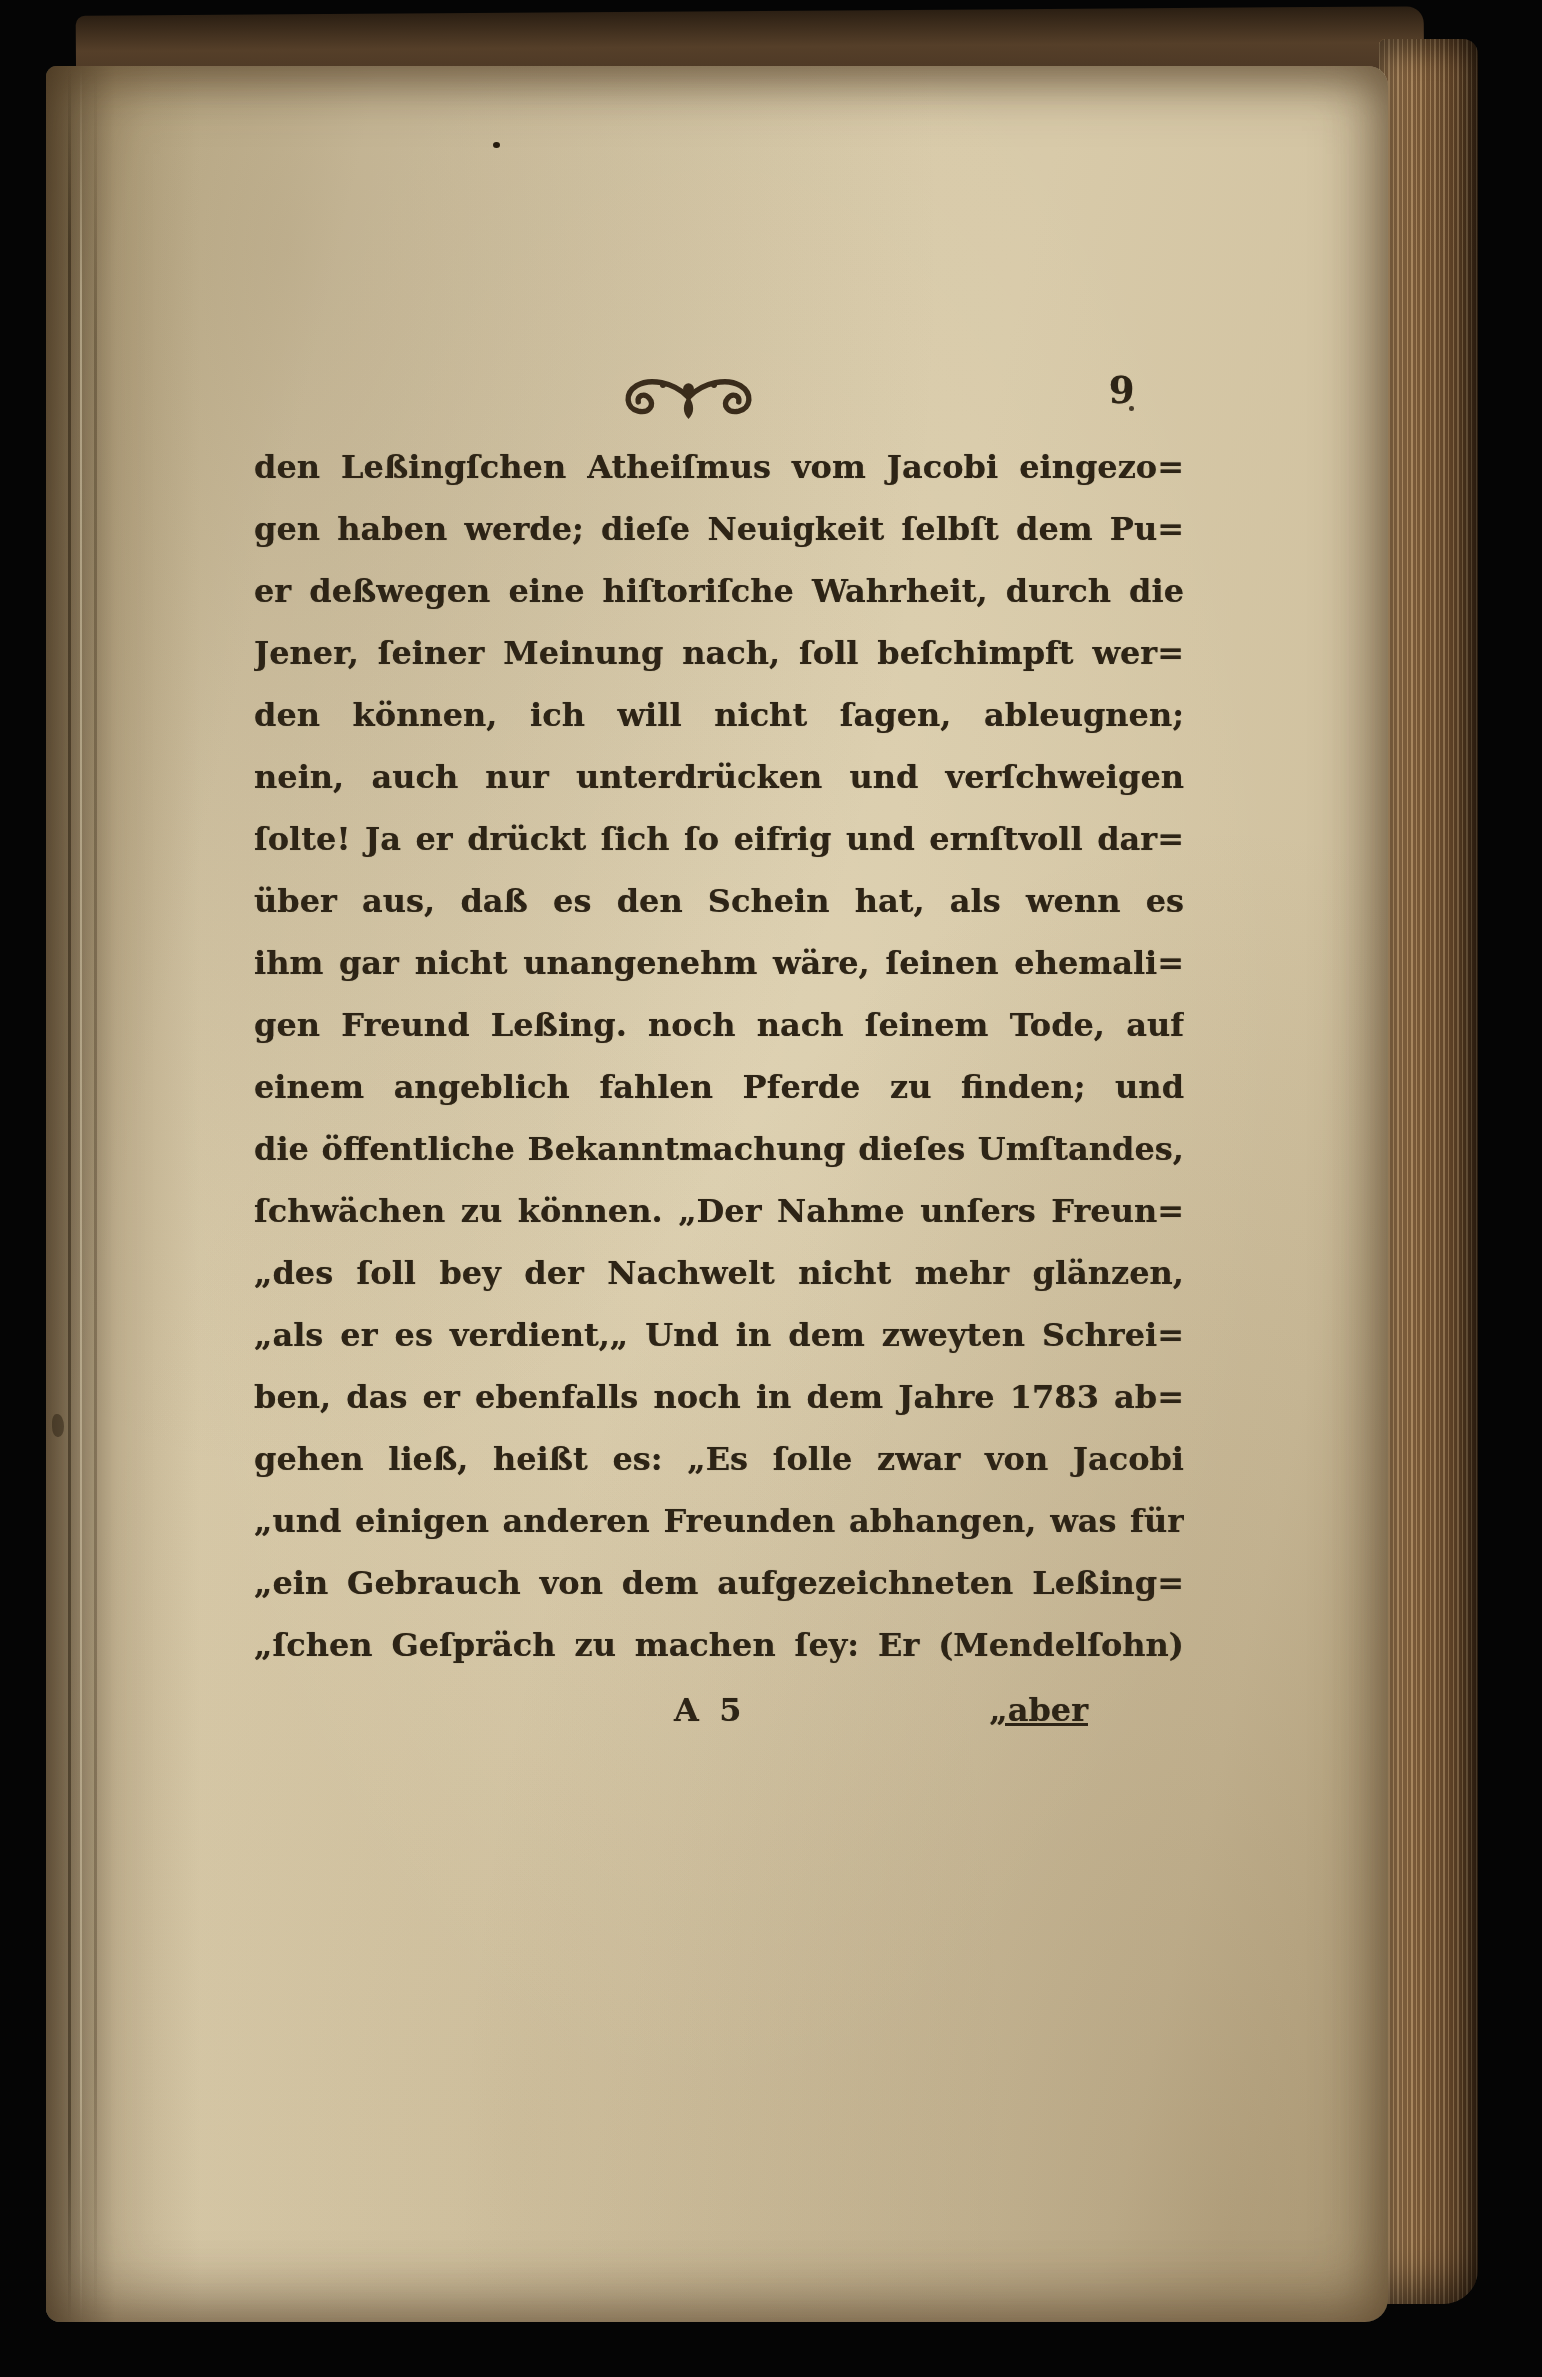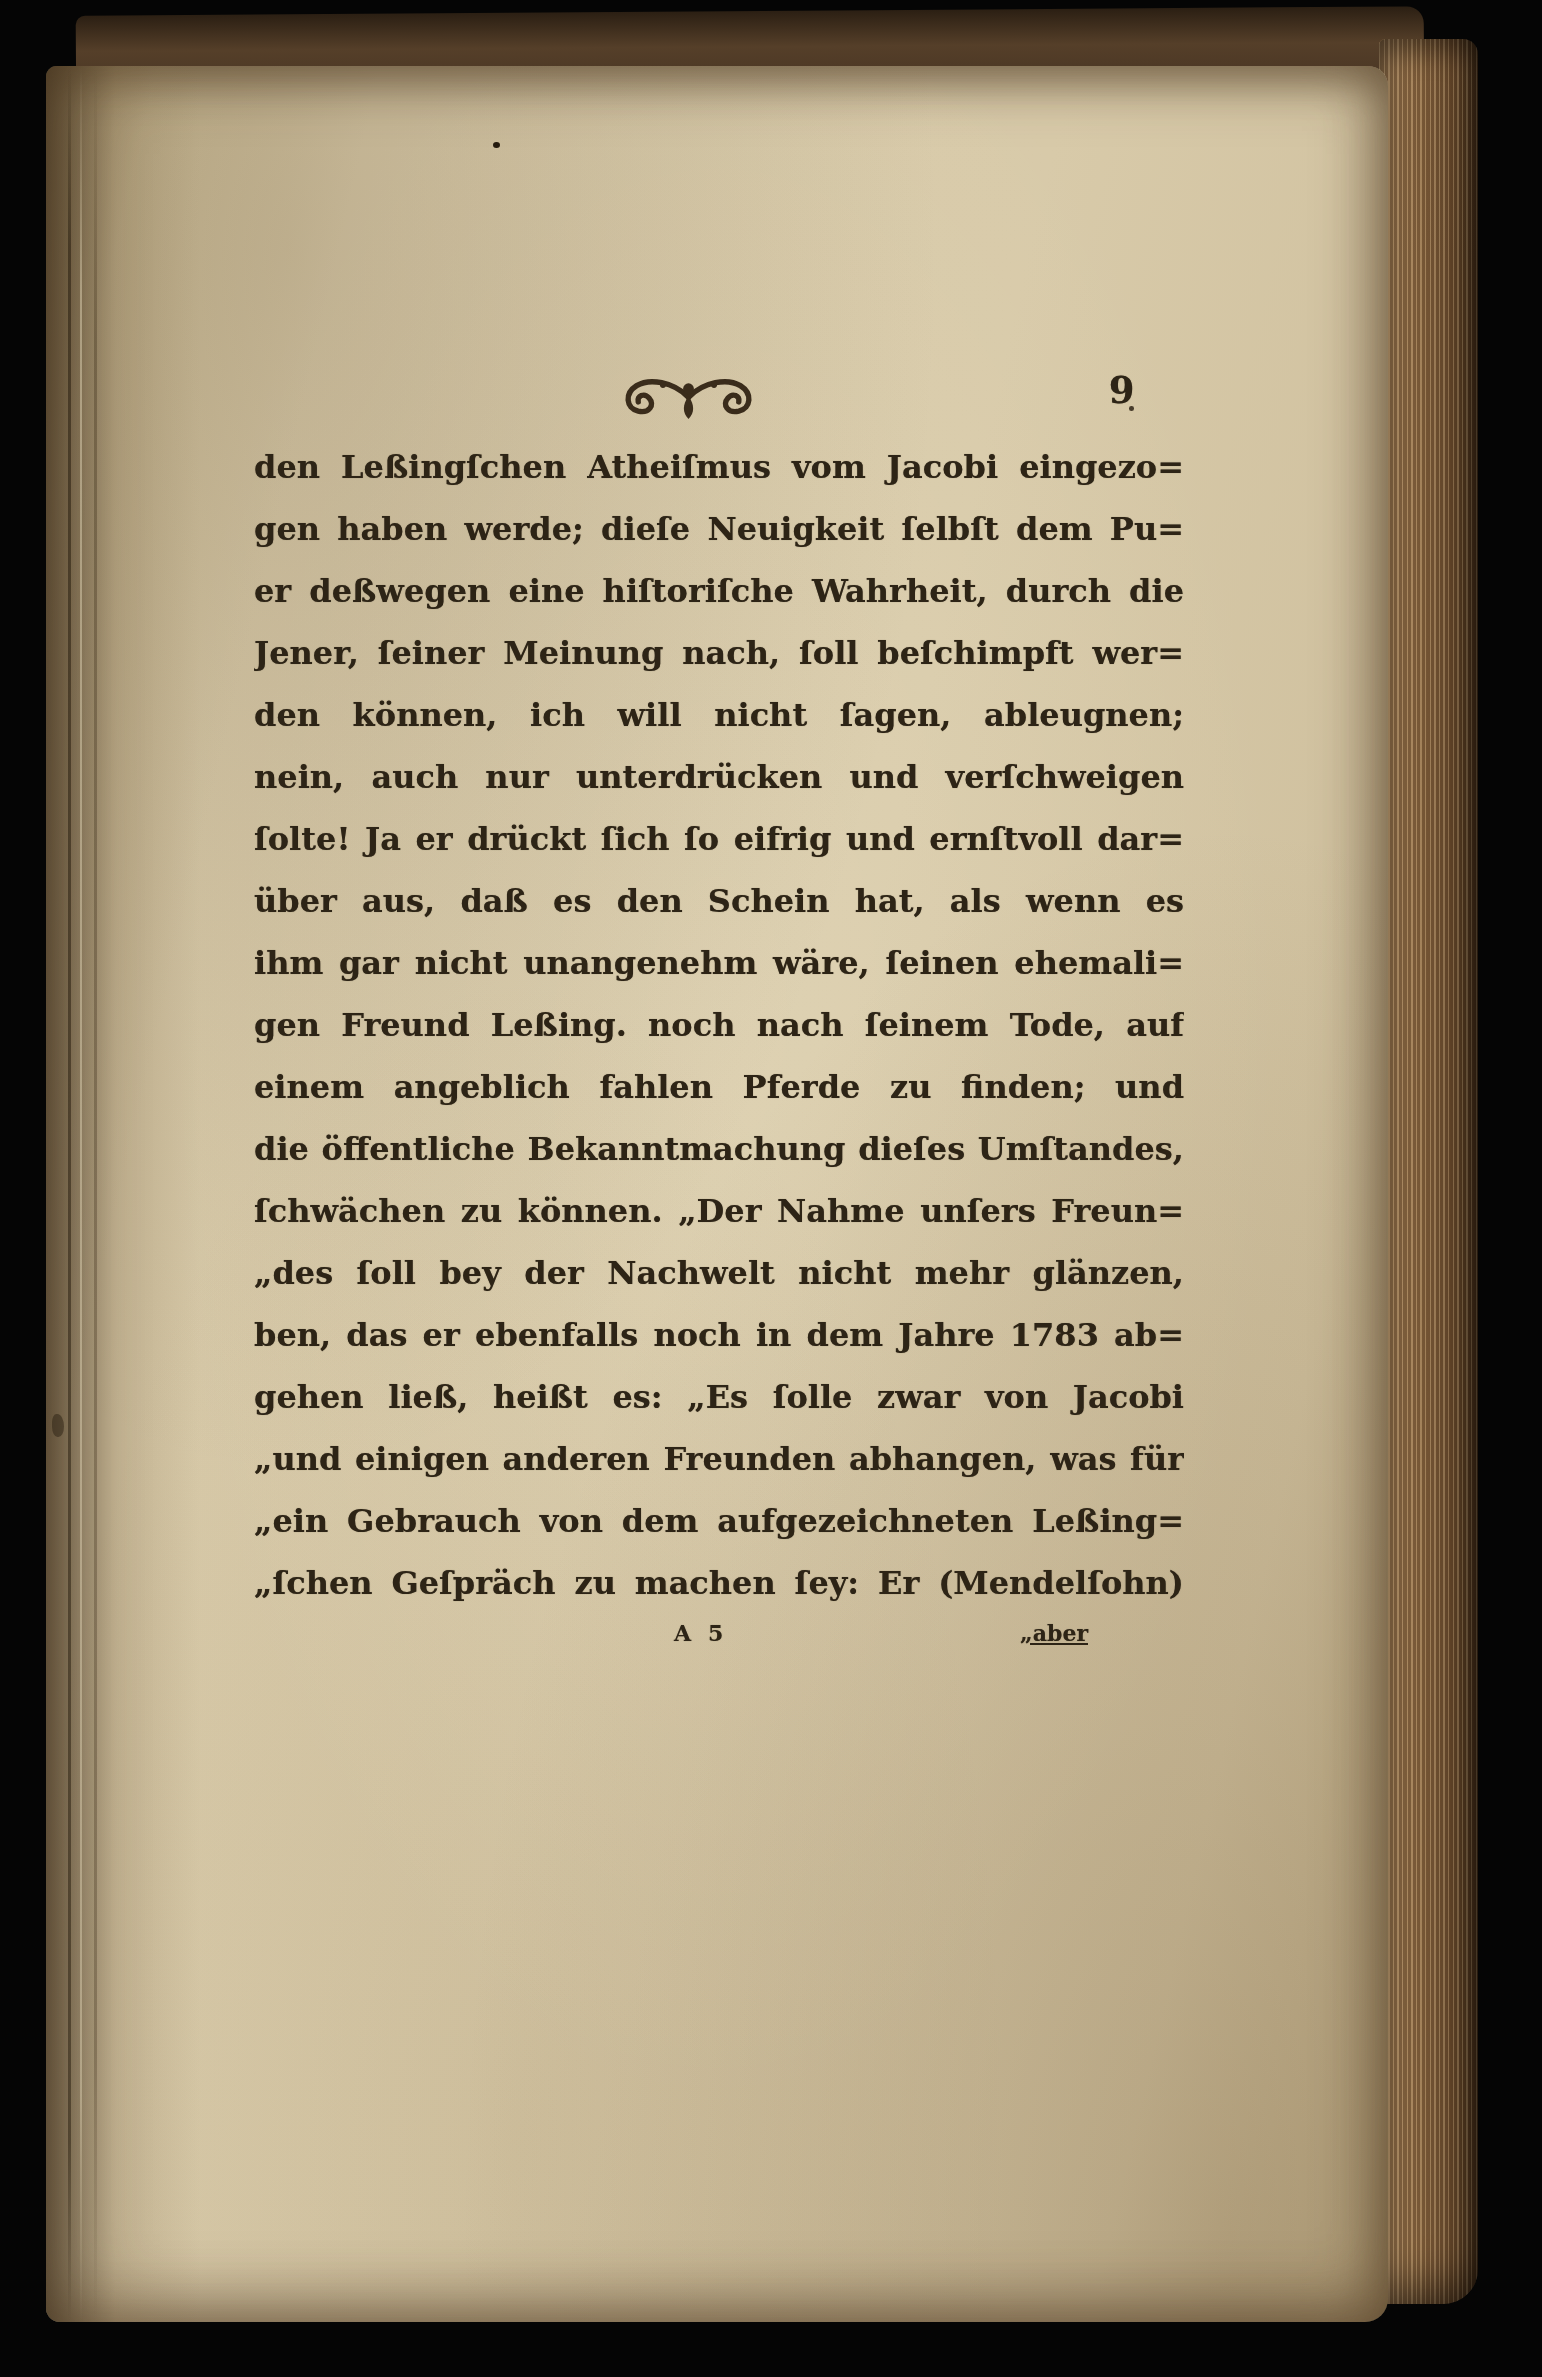--- a/index.html
+++ b/index.html
@@ -72,22 +72,22 @@
   .ornament { position:absolute; left:361px; top:10.8px; }
   .page-number {
     position:absolute; right:48px; top:4.6px;
     font-size:37px; font-weight:700; letter-spacing:1.5px;
   }
   .line {
     font-size:32px; font-weight:700; line-height:62px; height:62px;
     text-align:justify; text-align-last:justify;
     overflow:hidden; white-space:normal;
   }
-  .signature-row { position:relative; height:65px; margin-top:6px;
-    font-size:22px; font-weight:700; }
+  .signature-row { position:relative; height:65px; margin-top:15px;
+    font-size:32px; font-weight:700; }
   .signature  { position:absolute; left:420px; top:0; letter-spacing:4.6px; }
   .catchword  { position:absolute; right:96px; top:0;text-decoration:underline; }
 </style>
 </head>
 <body>
 
 <div class="stage">
 
   <div class="board-top"></div>
   <div class="page-edges"></div>
@@ -126,20 +126,21 @@
       <div class="line">den können, ich will nicht ſagen, ableugnen;</div>
       <div class="line">nein, auch nur unterdrücken und verſchweigen</div>
       <div class="line">ſolte! Ja er drückt ſich ſo eifrig und ernſtvoll dar=</div>
       <div class="line">über aus, daß es den Schein hat, als wenn es</div>
       <div class="line">ihm gar nicht unangenehm wäre, ſeinen ehemali=</div>
       <div class="line">gen Freund Leßing. noch nach ſeinem Tode, auf</div>
       <div class="line">einem angeblich fahlen Pferde zu finden; und durch</div>
       <div class="line">die öffentliche Bekanntmachung dieſes Umſtandes,</div>
       <div class="line">ſchwächen zu können.  „Der Nahme unſers Freun=</div>
       <div class="line">„des ſoll bey der Nachwelt nicht mehr glänzen,</div>
+      <div class="line">„als er es verdient,„  Und in dem zweyten Schrei=</div>
       <div class="line">ben, das er ebenfalls noch in dem Jahre 1783 ab=</div>
       <div class="line">gehen ließ, heißt es: „Es ſolle zwar von Jacobi</div>
       <div class="line">„und einigen anderen Freunden abhangen, was für</div>
       <div class="line">„ein Gebrauch von dem aufgezeichneten Leßing=</div>
       <div class="line">„ſchen Geſpräch zu machen ſey: Er (Mendelſohn)</div>
 
       <div class="signature-row">
         <span class="signature">A 5</span>
         <span class="catchword">„aber</span>
       </div>

